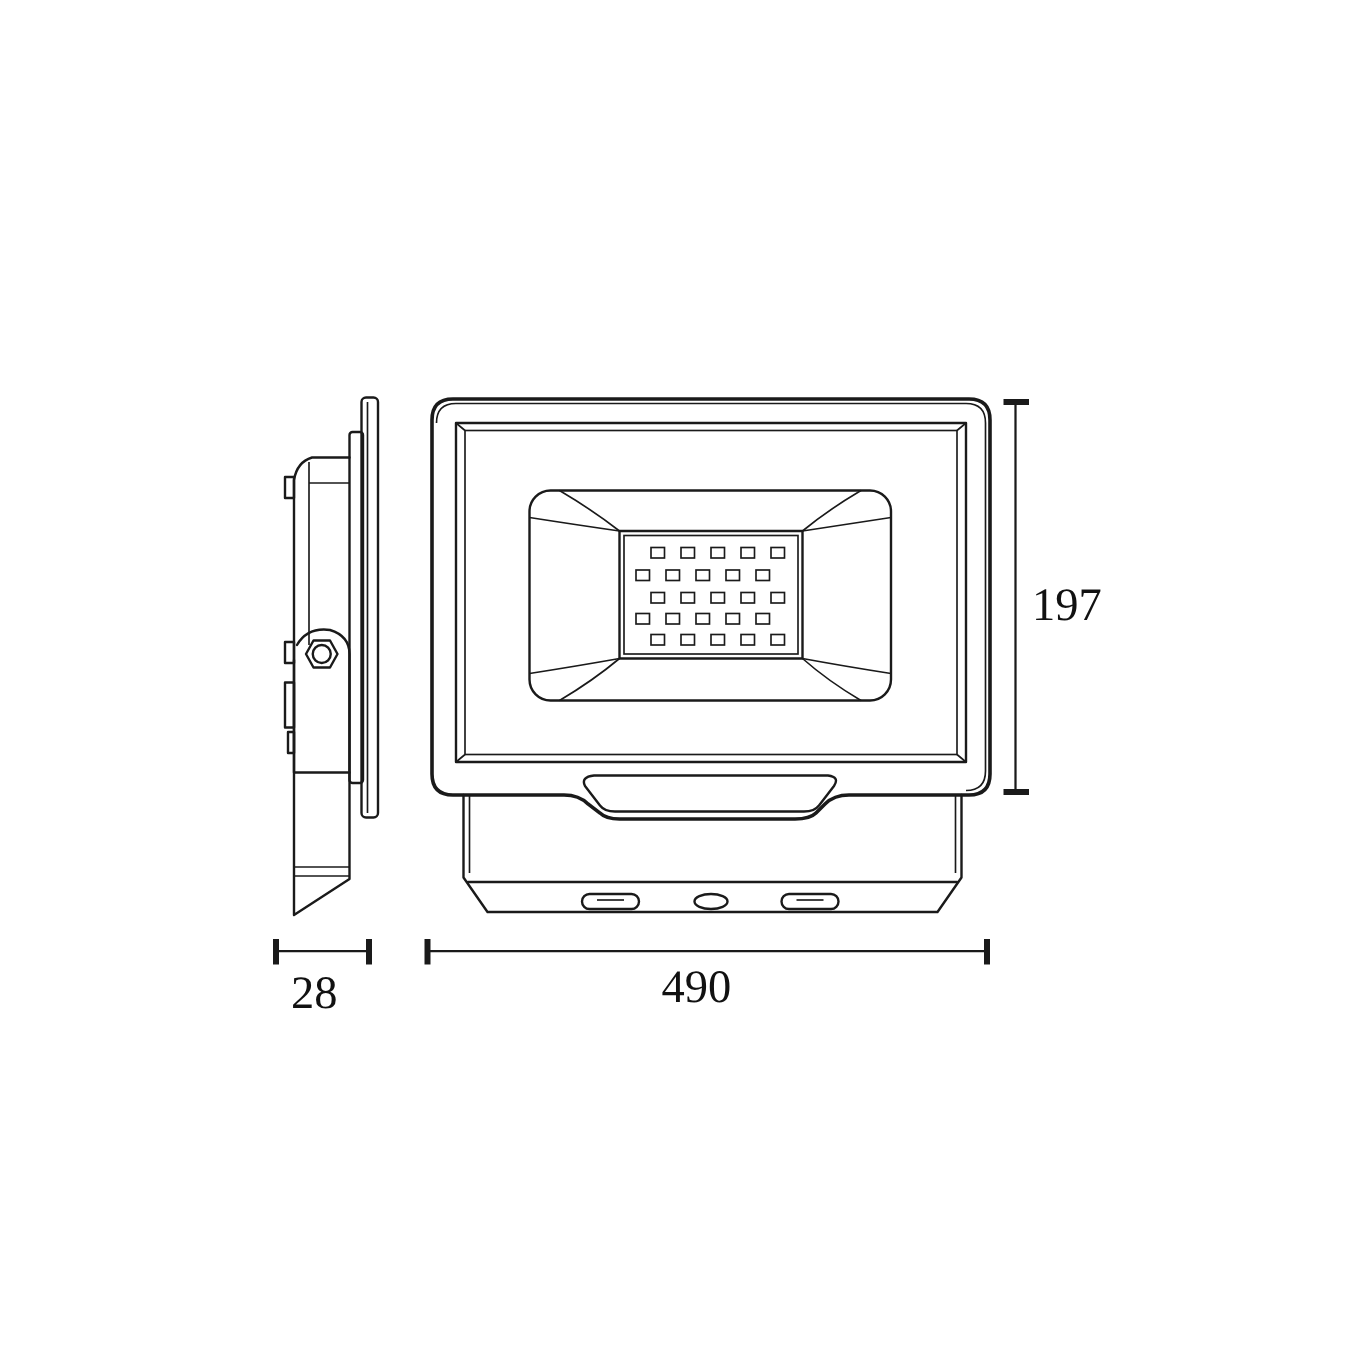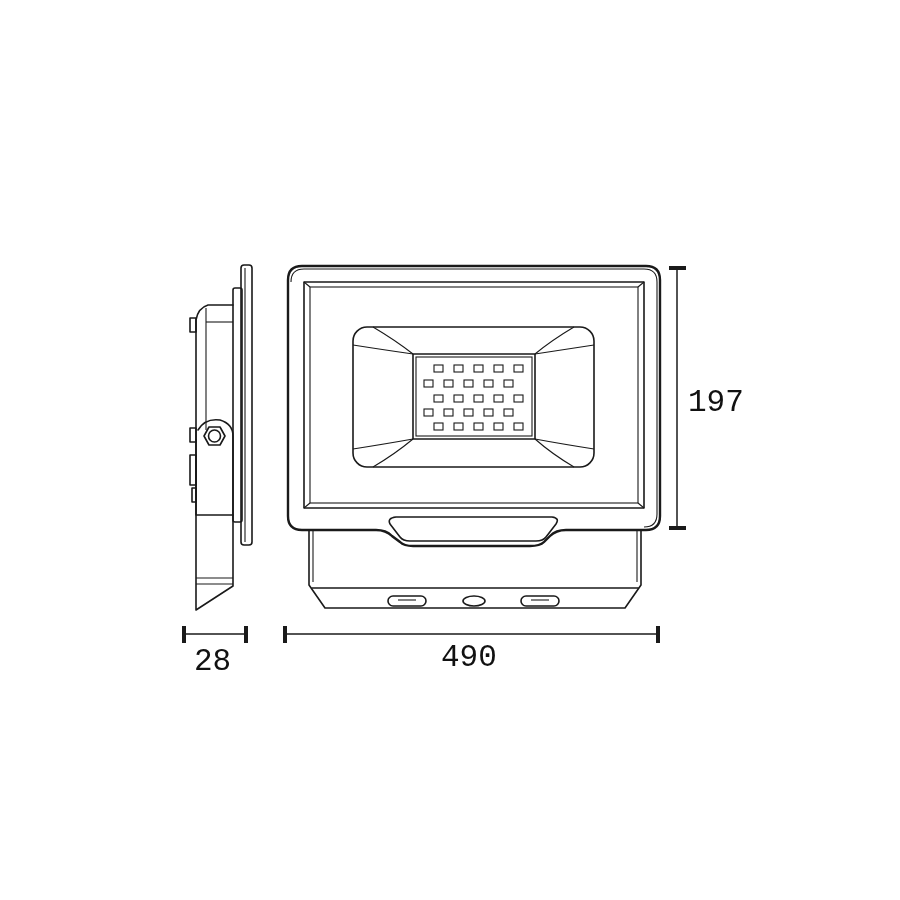--- a/index.html
+++ b/index.html
@@ -3,21 +3,21 @@
 <meta charset="utf-8">
 <style>
   html, body { margin: 0; padding: 0; background: #ffffff; }
   body { width: 900px; height: 900px; position: relative; overflow: hidden; }
   svg { position: absolute; left: 0; top: 0; }
   .ln { fill: none; stroke: #1a1a1a; stroke-width: 1.6; stroke-linejoin: round; stroke-linecap: round; }
   .thin { fill: none; stroke: #1a1a1a; stroke-width: 1.1; }
   .thick { fill: none; stroke: #1a1a1a; stroke-width: 2.4; }
   .dim { fill: none; stroke: #1a1a1a; stroke-width: 1.5; }
   .tick { fill: none; stroke: #1a1a1a; stroke-width: 4; }
-  .label { position: absolute; font-family: Liberation Mono, monospace; font-size: 31px; color: #111; line-height: 1; }
+  .label { position: absolute; font-family: Liberation Serif, serif; font-size: 31px; color: #111; line-height: 1; }
 </style>
 </head>
 <body>
 
 <svg width="900" height="900" viewBox="0 0 900 900">
 
   <g>
 
     <rect class="ln" x="241" y="265" width="11" height="280" rx="3"></rect>
     <line class="thin" x1="245" y1="268" x2="245" y2="542"></line>

